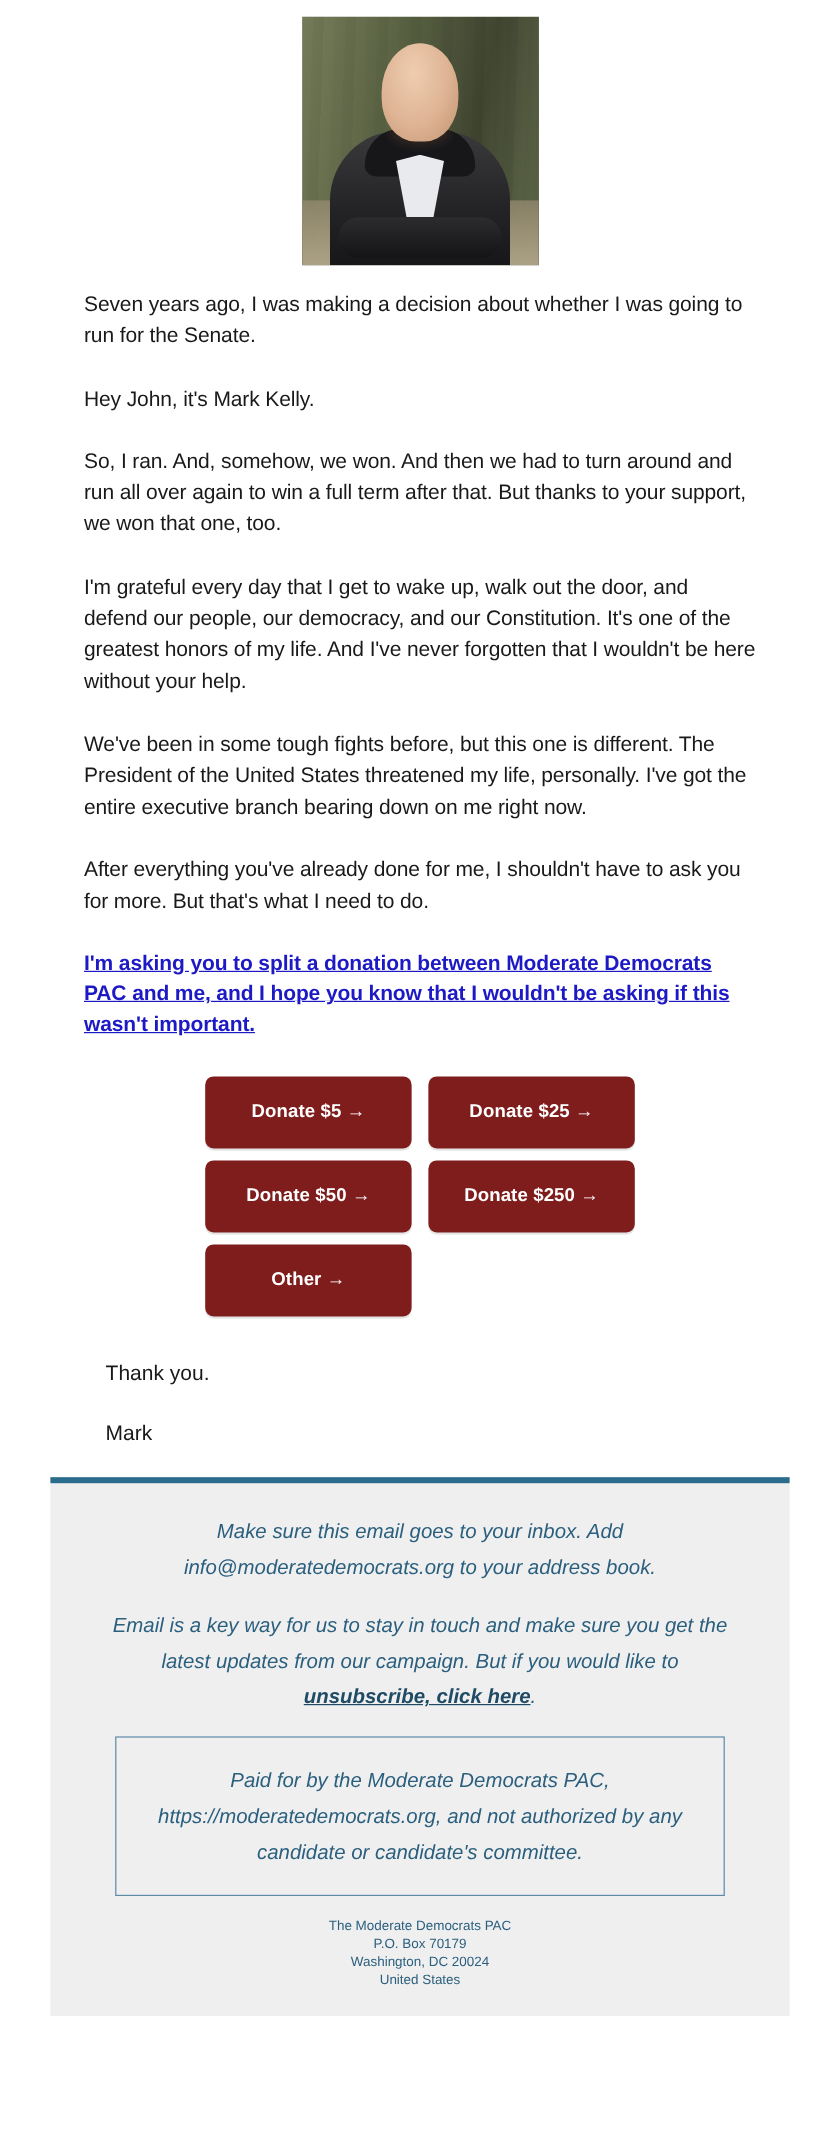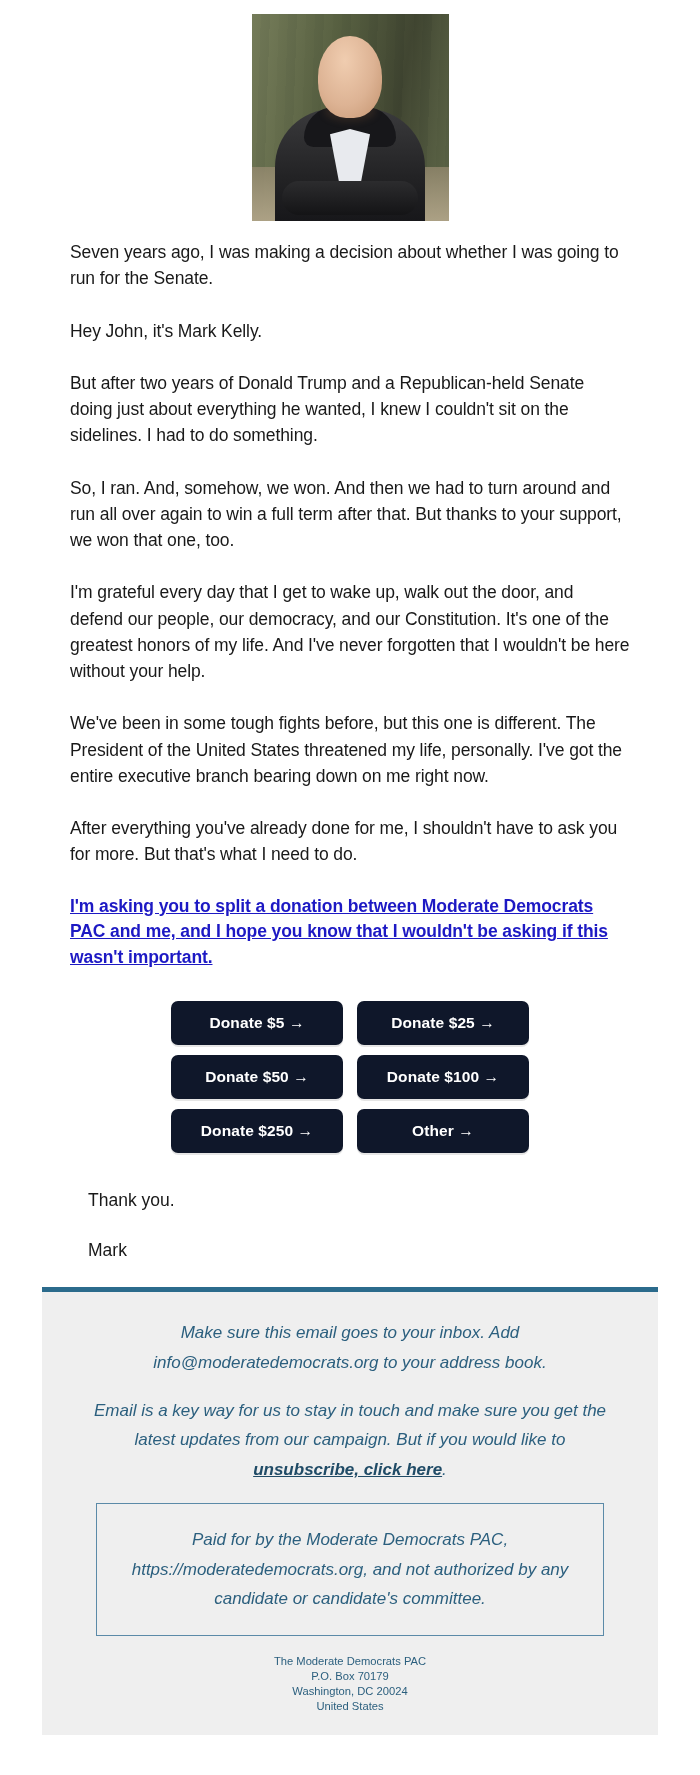--- a/index.html
+++ b/index.html
@@ -131,24 +131,24 @@
 
   
   .donate-grid {
     display: grid;
     grid-template-columns: 172px 172px;
     gap: 10px 14px;
     justify-content: center;
     margin: 0 0 34px 0;
   }
   .donate-btn {
-    height: 44px;
+    height: 60px;
     border: none;
     border-radius: 7px;
-    background: #0f172a;
+    background: #7f1d1d;
     color: #ffffff;
     font-family: "Liberation Sans", sans-serif;
     font-size: 15.5px;
     font-weight: bold;
     letter-spacing: 0.1px;
     cursor: pointer;
     display: flex;
     align-items: center;
     justify-content: center;
     box-shadow: 0 2px 0 rgba(0,0,0,0.10);
@@ -213,34 +213,32 @@
       <div class="shirt"></div>
       <div class="arms"></div>
       <div class="shadow"></div>
       <div class="head"></div>
     </div>
   </div>
 
   <div class="letter">
     <p>Seven years ago, I was making a decision about whether I was going to run for the Senate.</p>
     <p>Hey John, it's Mark Kelly.</p>
-    <p>But after two years of Donald Trump and a Republican-held Senate doing just about everything he wanted, I knew I couldn't sit on the sidelines. I had to do something.</p>
     <p>So, I ran. And, somehow, we won. And then we had to turn around and run all over again to win a full term after that. But thanks to your support, we won that one, too.</p>
     <p>I'm grateful every day that I get to wake up, walk out the door, and defend our people, our democracy, and our Constitution. It's one of the greatest honors of my life. And I've never forgotten that I wouldn't be here without your help.</p>
     <p>We've been in some tough fights before, but this one is different. The President of the United States threatened my life, personally. I've got the entire executive branch bearing down on me right now.</p>
     <p>After everything you've already done for me, I shouldn't have to ask you for more. But that's what I need to do.</p>
 
     <a class="ask-link" href="#">I'm asking you to split a donation between Moderate Democrats PAC and me, and I hope you know that I wouldn't be asking if this wasn't important.</a>
 
 
     <div class="donate-grid">
       <button class="donate-btn">Donate $5 →</button>
       <button class="donate-btn">Donate $25 →</button>
       <button class="donate-btn">Donate $50 →</button>
-      <button class="donate-btn">Donate $100 →</button>
       <button class="donate-btn">Donate $250 →</button>
       <button class="donate-btn">Other →</button>
     </div>
   </div>
 
   <div class="signoff">
     <p>Thank you.</p>
     <p>Mark</p>
   </div>
 

